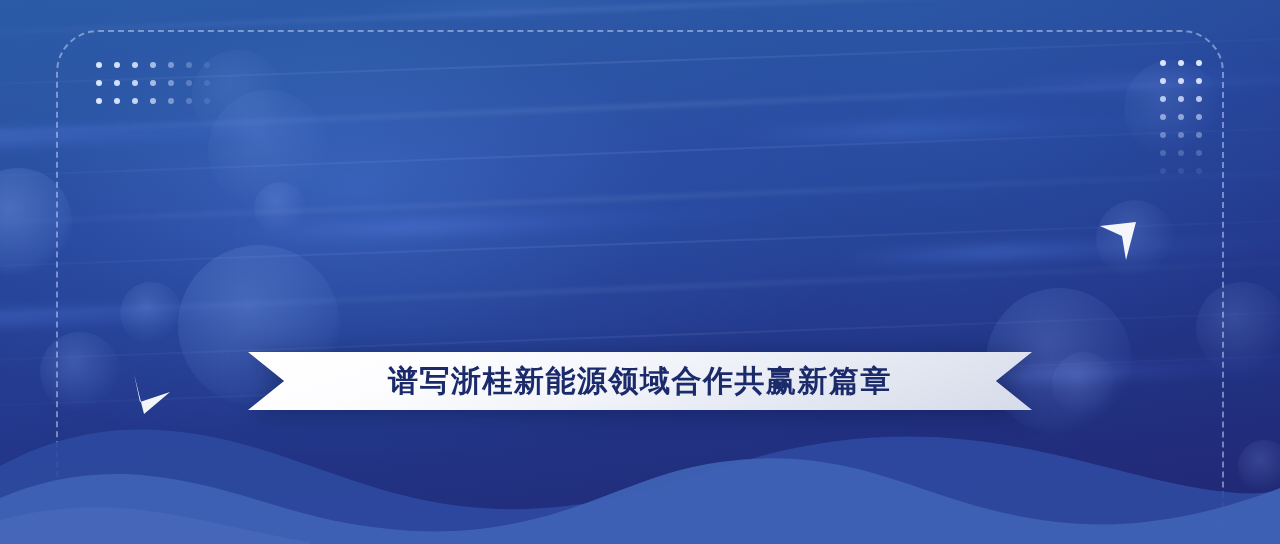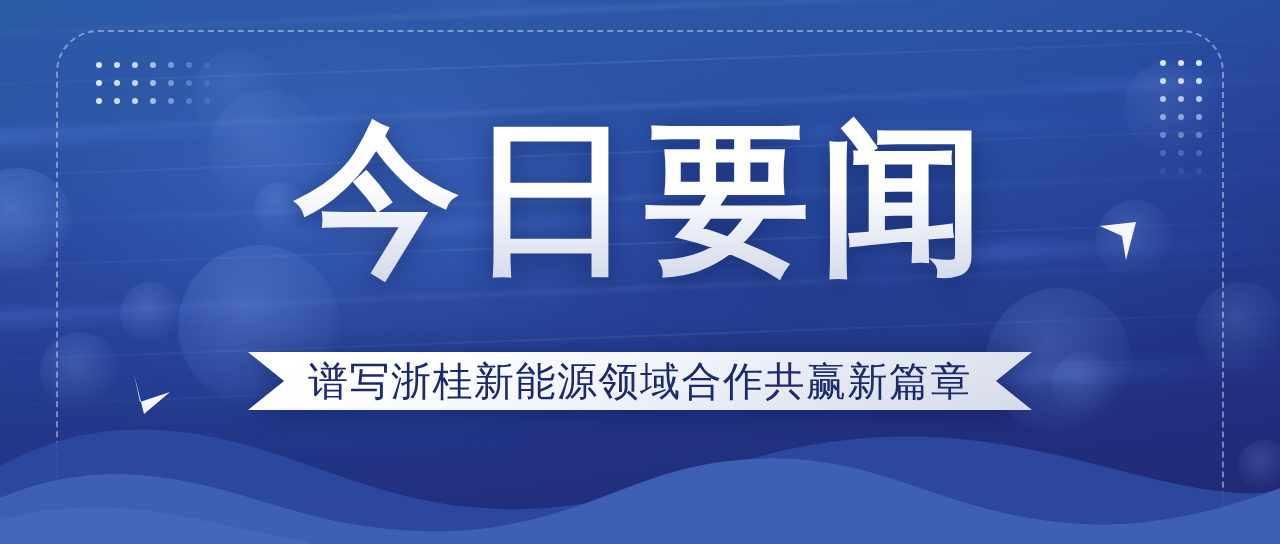--- a/index.html
+++ b/index.html
@@ -90,22 +90,22 @@
     background:linear-gradient(160deg, #ffffff 0%, #fdfdff 24%, #f2f4fa 48%, #e3e7f1 74%, #d6dbe9 100%);
     clip-path:polygon(0% 0%, 100% 0%, 100% 100%, 0% 100%, 4.6% 50%);
   }
   #ribbon.right-notch {
     clip-path:polygon(0% 0%, 100% 0%, 95.4% 50%, 100% 100%, 0% 100%, 4.6% 50%);
   }
   #ribbon-text {
     position:absolute; inset:0;
     display:flex; align-items:center; justify-content:center;
     font-family:"Liberation Sans", "DejaVu Sans", sans-serif;
-    font-size:40px;
-    font-weight:400;
+    font-size:30px;
+    font-weight:700;
     letter-spacing:1.5px;
     color:#1b2a6b;
     white-space:nowrap;
     user-select:none;
   }
 </style>
 </head>
 <body>
 
 <div id="banner">
@@ -208,20 +208,19 @@
   </div>
 
   <div class="waves">
     <svg viewBox="0 0 1280 150" preserveAspectRatio="none">
       <path d="M0,72 C60,40 120,28 196,40 C290,55 360,100 460,112 C560,124 640,100 720,74 C800,48 880,36 970,46 C1060,56 1140,86 1210,96 C1244,101 1266,100 1280,96 L1280,150 L0,150 Z" fill="#2e4aa0" opacity="0.92"></path>
       <path d="M0,104 C48,84 96,76 150,82 C226,90 280,118 352,130 C420,141 470,140 530,126 C600,110 648,78 720,68 C800,57 856,72 920,94 C986,117 1050,134 1120,130 C1178,127 1234,112 1280,94 L1280,150 L0,150 Z" fill="#3f62b5" opacity="0.95"></path>
       <path d="M0,126 C44,114 92,110 142,116 C206,124 256,140 310,148 L310,150 L0,150 Z" fill="#4a6cbd" opacity="0.55"></path>
     </svg>
   </div>
 
-  <div id="headline">今日要闻</div>
 
   <div id="ribbon-wrap">
     <div id="ribbon" class="right-notch"></div>
     <div id="ribbon-text">谱写浙桂新能源领域合作共赢新篇章</div>
   </div>
 
 </div>
 
 </body></html>

